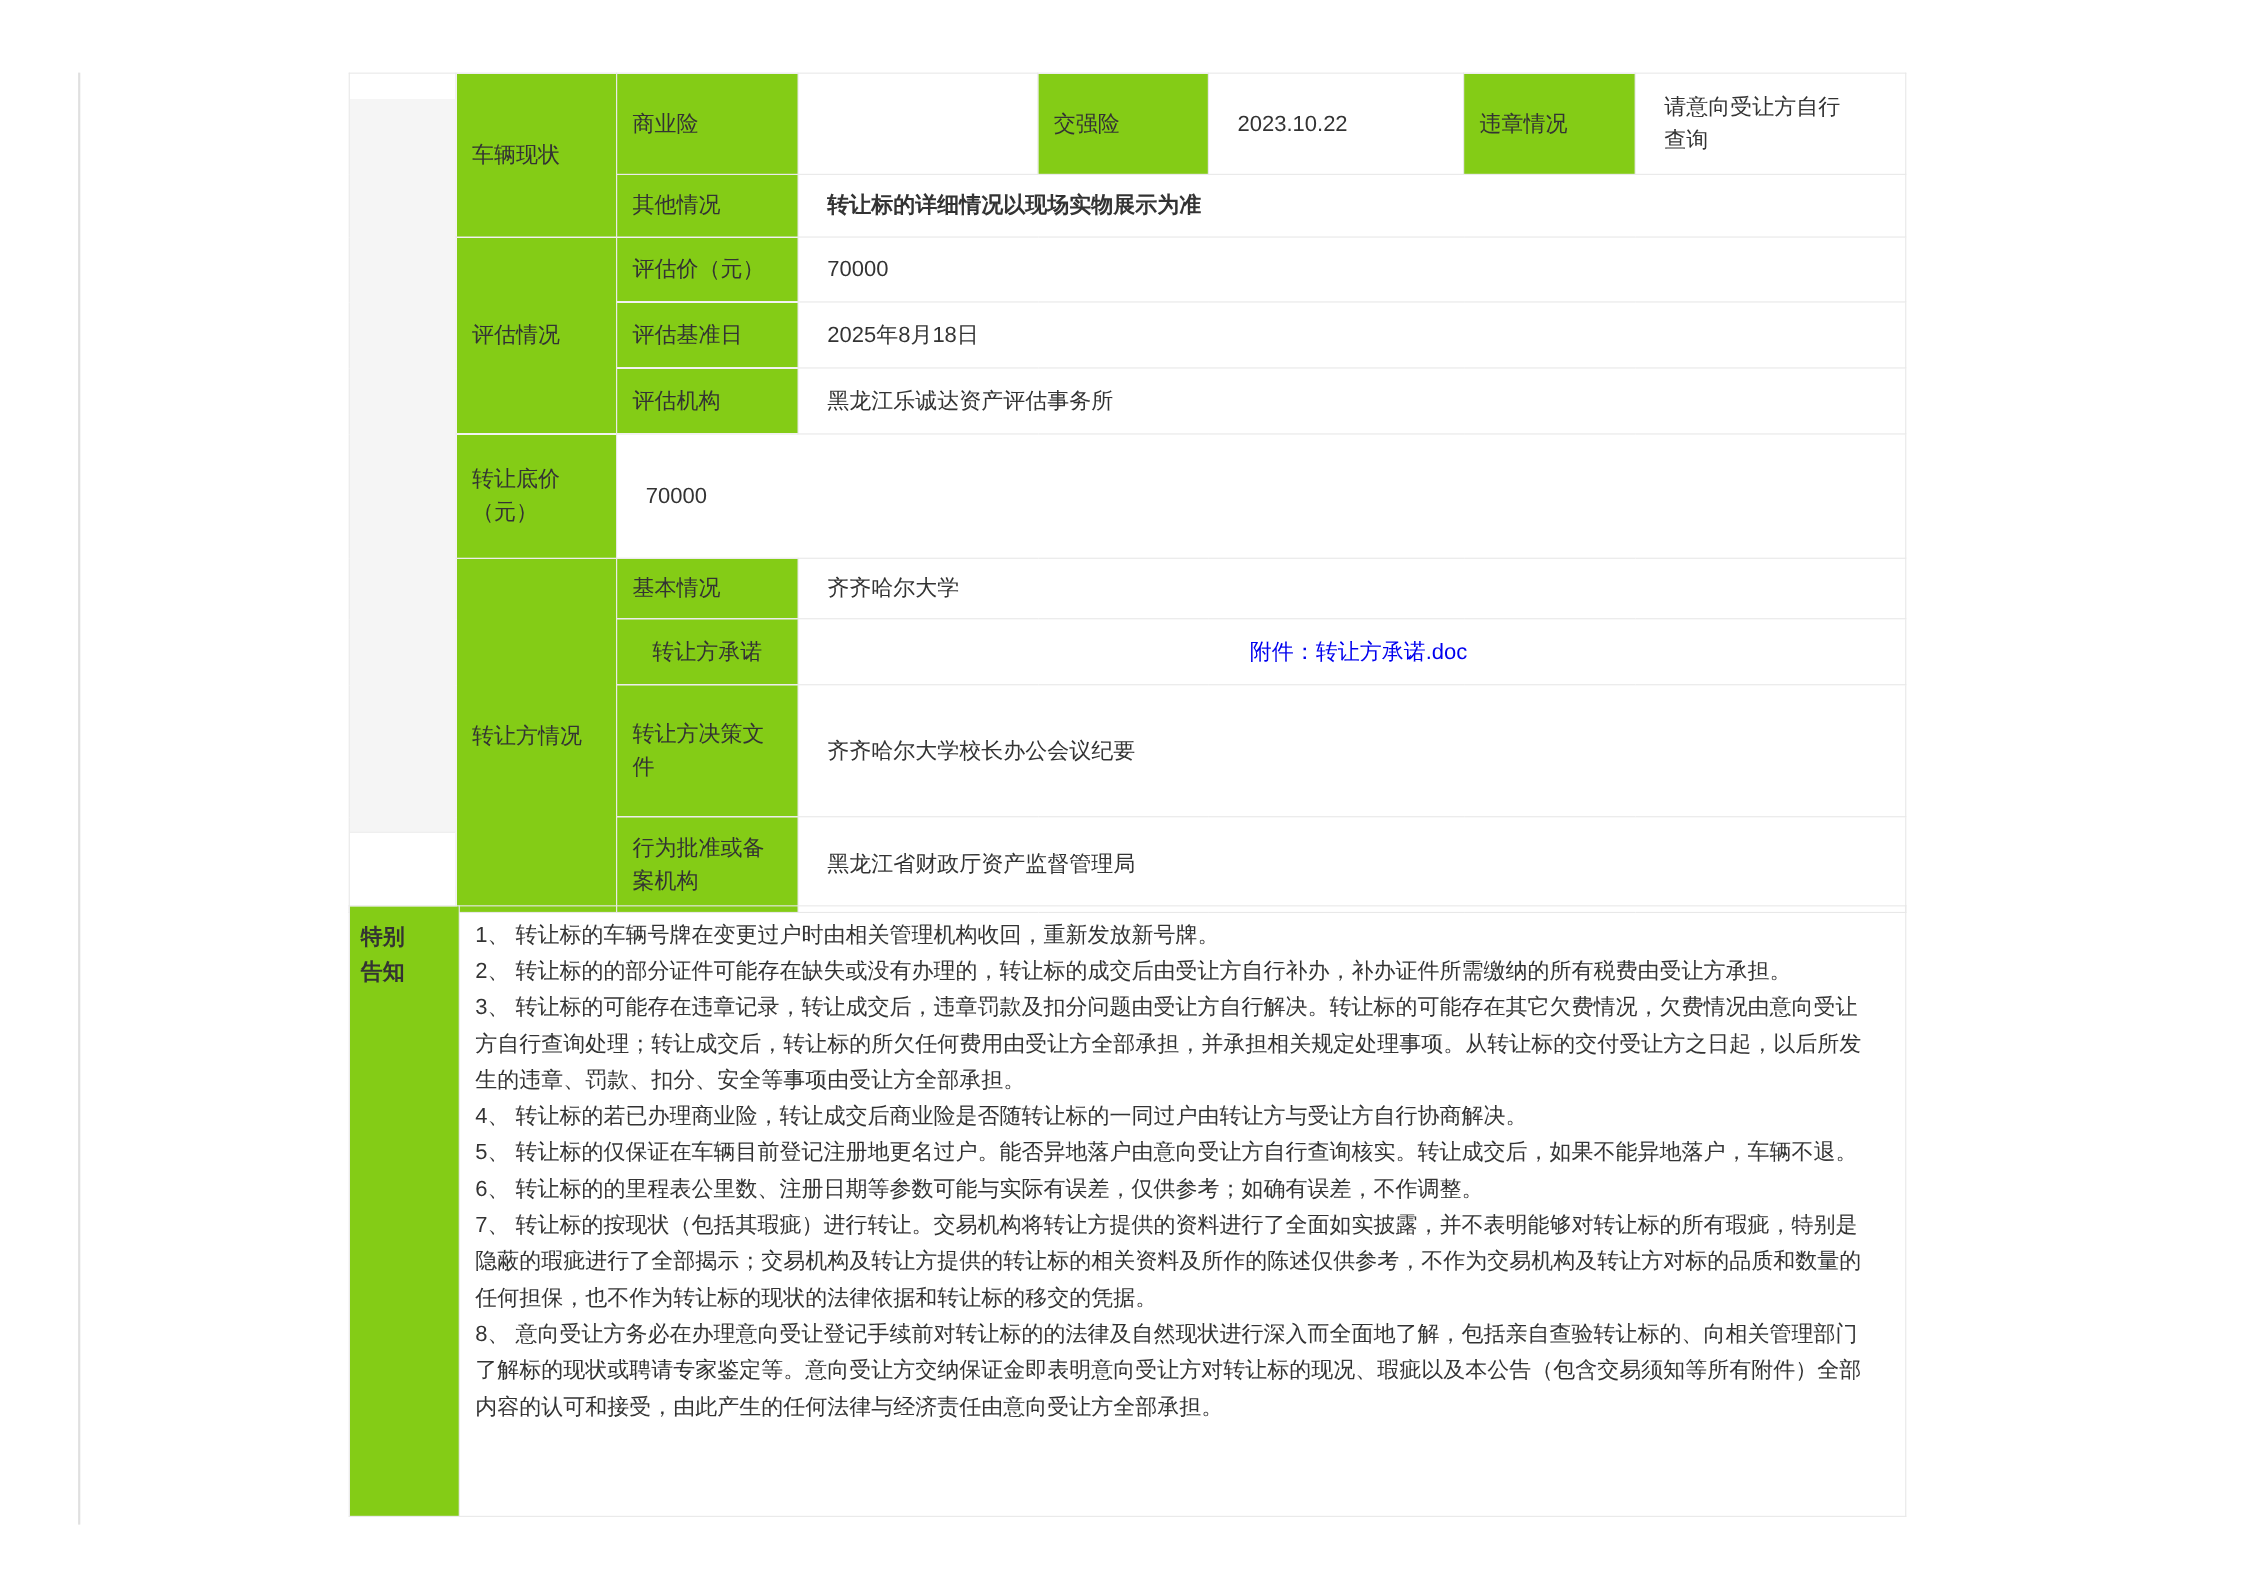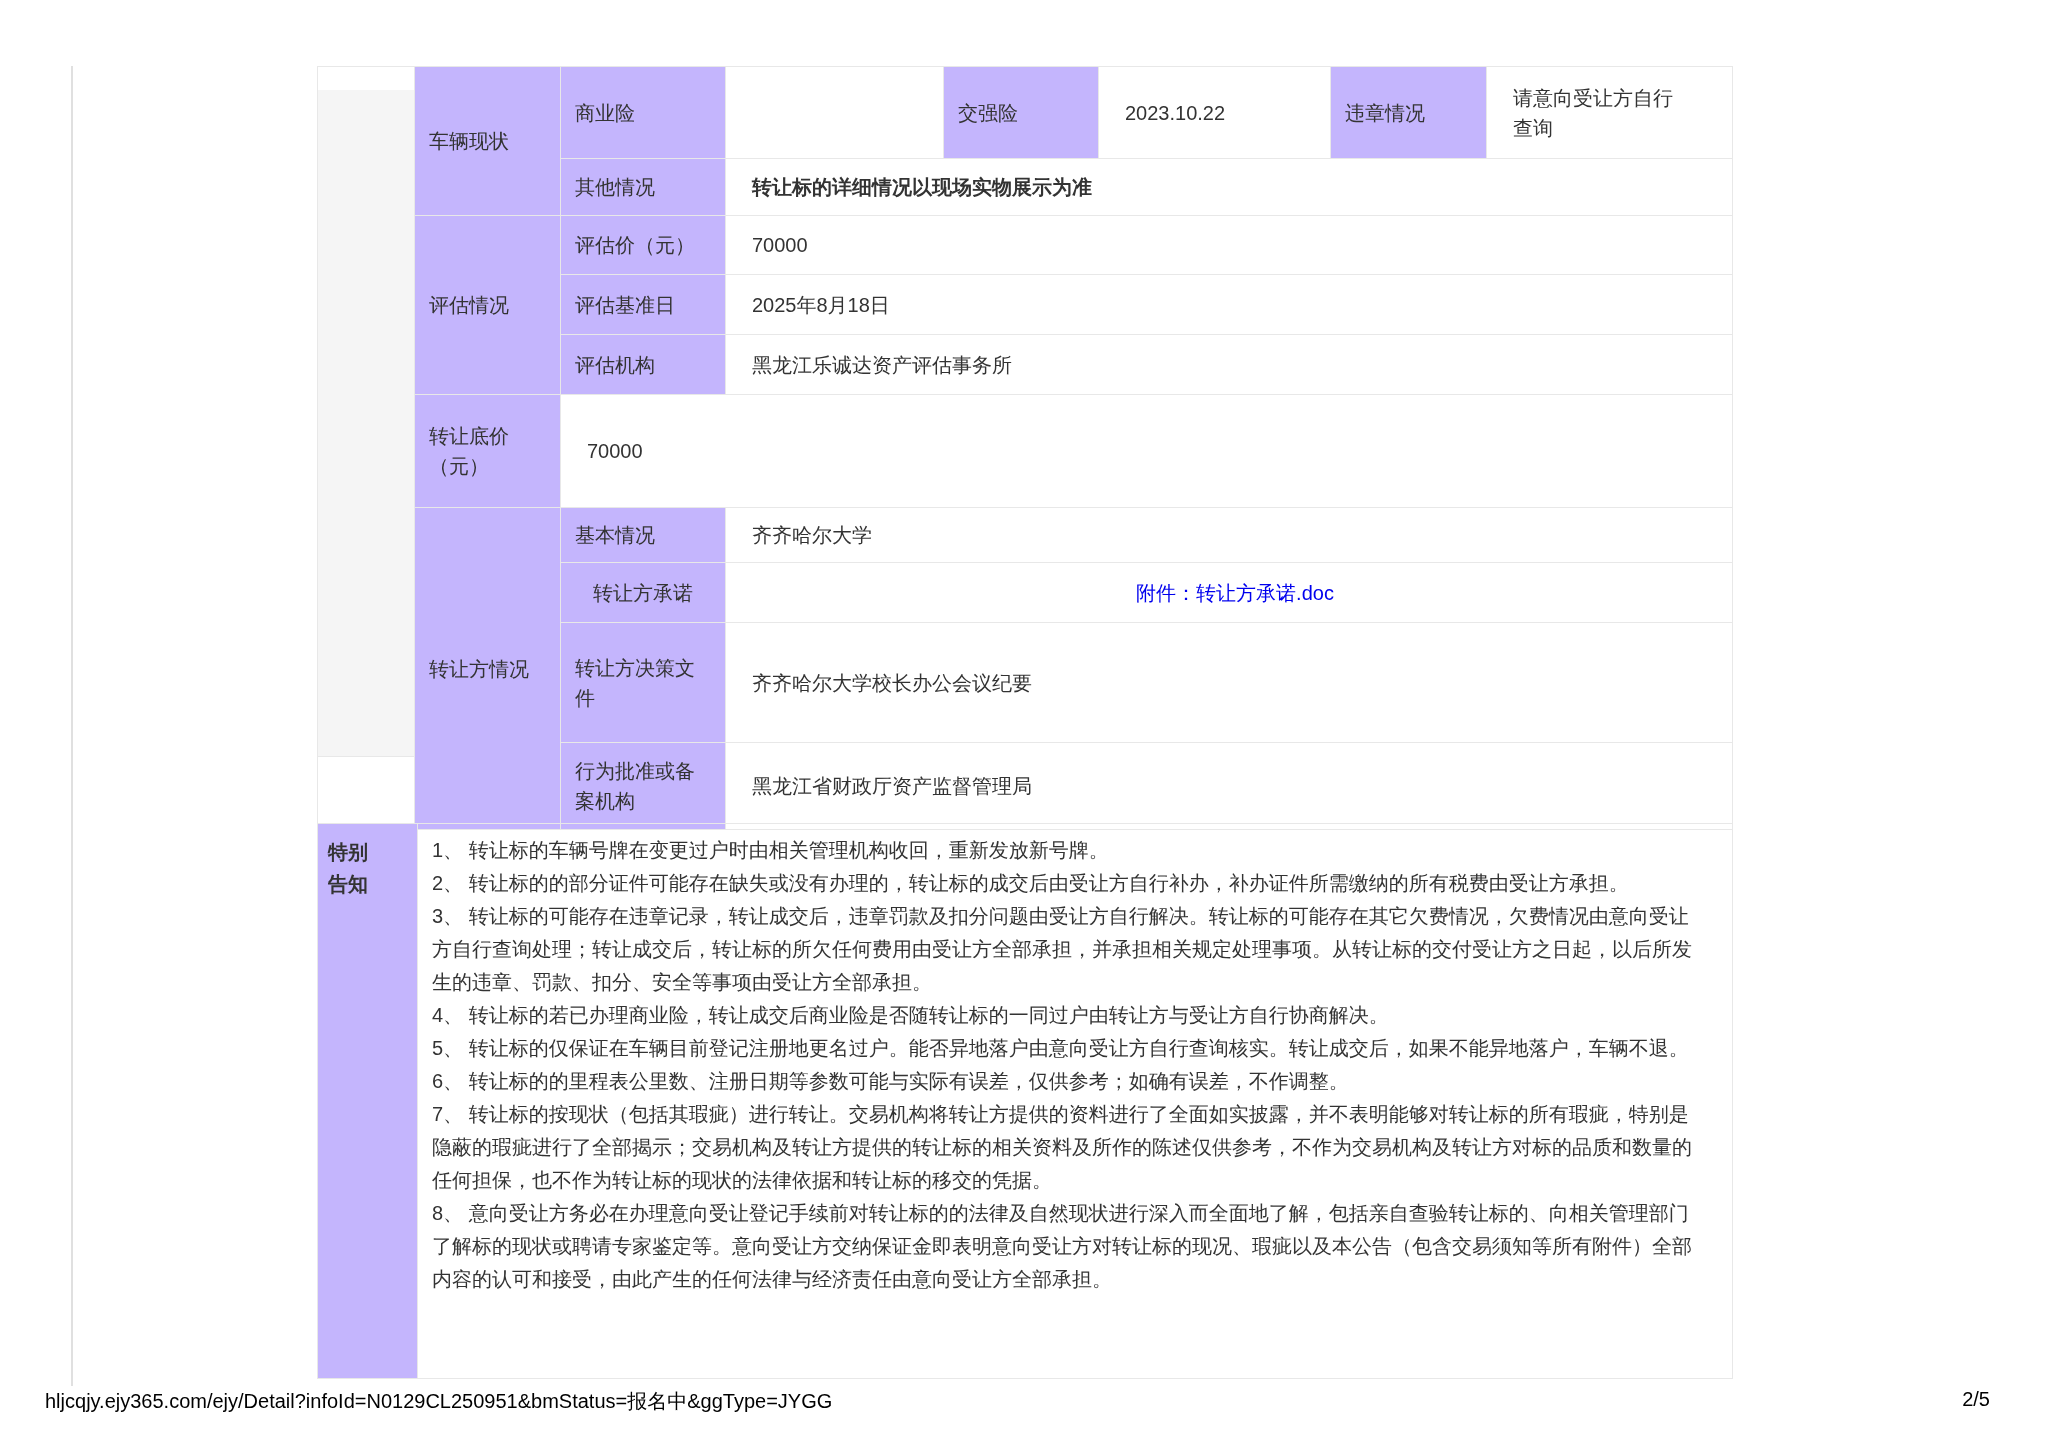--- a/index.html
+++ b/index.html
@@ -43,21 +43,21 @@
   }
   #table1 { top: 66px; }
   #table2 { top: 823px; }
   .grid td {
     border: 1px solid #e8e8e8;
     padding: 8px 14px;
     vertical-align: middle;
     line-height: 30px;
     overflow: hidden;
   }
-  .hd { background: #c4b5fd; }
+  .hd { background: #84cc16; }
   .val { padding-left: 26px !important; }
   .bold { font-weight: 700; }
   td.wraptight { padding-right: 40px !important; }
   
   td.colA { padding: 0 !important; background: #fff; }
   .colA-inner { height: 716px; display: flex; flex-direction: column; }
   .colA-gray { flex: 1; background: #f5f5f5; }
   .colA-white { height: 50px; background: #fff; border-top: 1px solid #e8e8e8; }
   
   .r1 { height: 92px; } .r2 { height: 57px; } .r3 { height: 59px; }
@@ -167,18 +167,14 @@
         <p>4、 转让标的若已办理商业险，转让成交后商业险是否随转让标的一同过户由转让方与受让方自行协商解决。</p>
         <p>5、 转让标的仅保证在车辆目前登记注册地更名过户。能否异地落户由意向受让方自行查询核实。转让成交后，如果不能异地落户，车辆不退。</p>
         <p>6、 转让标的的里程表公里数、注册日期等参数可能与实际有误差，仅供参考；如确有误差，不作调整。</p>
         <p>7、 转让标的按现状（包括其瑕疵）进行转让。交易机构将转让方提供的资料进行了全面如实披露，并不表明能够对转让标的所有瑕疵，特别是隐蔽的瑕疵进行了全部揭示；交易机构及转让方提供的转让标的相关资料及所作的陈述仅供参考，不作为交易机构及转让方对标的品质和数量的任何担保，也不作为转让标的现状的法律依据和转让标的移交的凭据。</p>
         <p>8、 意向受让方务必在办理意向受让登记手续前对转让标的的法律及自然现状进行深入而全面地了解，包括亲自查验转让标的、向相关管理部门了解标的现状或聘请专家鉴定等。意向受让方交纳保证金即表明意向受让方对转让标的现况、瑕疵以及本公告（包含交易须知等所有附件）全部内容的认可和接受，由此产生的任何法律与经济责任由意向受让方全部承担。</p>
       </td>
     </tr>
   </tbody>
     </table>
 
-  <div class="print-footer">
-    <span>hljcqjy.ejy365.com/ejy/Detail?infoId=N0129CL250951&amp;bmStatus=报名中&amp;ggType=JYGG</span>
-    <span>2/5</span>
-  </div>
 
 </div>
 
 </body></html>

